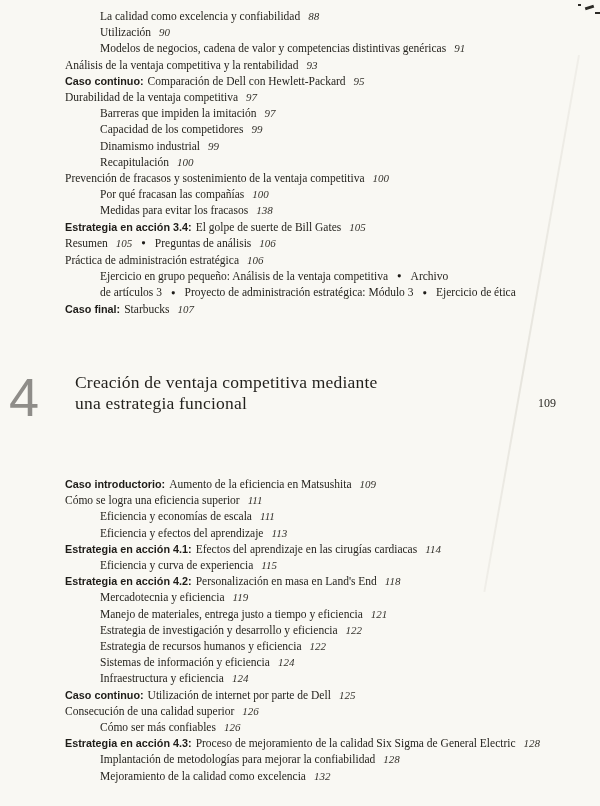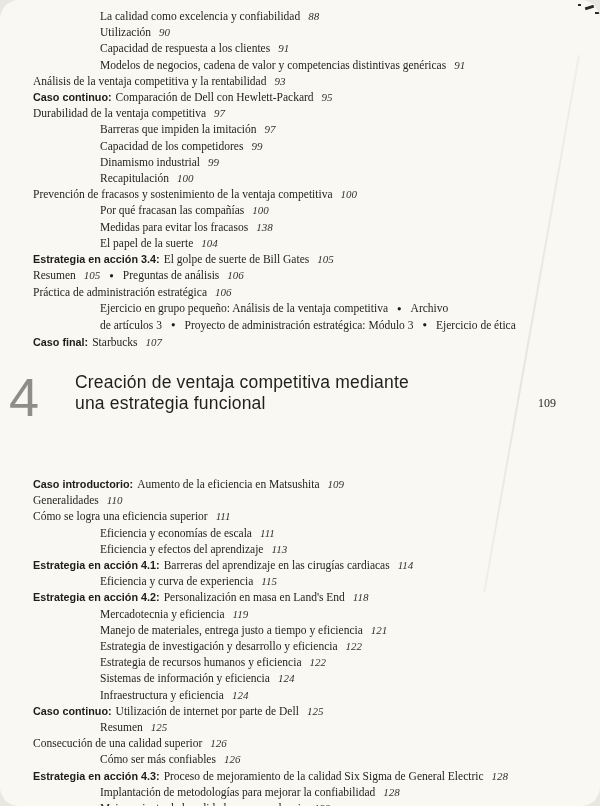--- a/index.html
+++ b/index.html
@@ -7,34 +7,33 @@
     background:#e9e7e2;
     font-family:"Liberation Serif", serif;
   }
   .page{
     position:relative;
     width:600px;
     height:806px;
     background:#f9f8f3;
     overflow:hidden;
     color:#26241f;
-    border-radius:19px;
   }
   .toc-block{
     position:absolute;
     left:0;
     right:0;
   }
   .toc-top{ top:8px; }
   .toc-bottom{ top:444px;margin-top:32px; }
   .toc-line{
     white-space:nowrap;
     line-height:16.2px;
     font-size:11.5px;
-    padding-left:33px;
+    padding-left:65px;
   }
   .toc-line.indent-1{ padding-left:100px; }
   .bold-prefix{
     font-family:"Liberation Sans", sans-serif;
     font-weight:700;
     font-size:10.8px;
     color:#1e1c18;
     margin-right:4px;
   }
   .entry-text{ color:#26241f; }
@@ -64,21 +63,21 @@
     font-family:"Liberation Sans", sans-serif;
     font-size:54px;
     line-height:58px;
     font-weight:400;
     color:#8f8d89;
   }
   .chapter-title{
     position:absolute;
     left:75px;
     top:4px;
-    font-family:Liberation Sans, sans-serif;
+    font-family:Liberation Serif, serif;
     font-size:17.5px;
     line-height:21px;
     font-weight:500;
     color:#211f1b;
     letter-spacing:0.2px;
   }
   .chapter-page{
     position:absolute;
     right:44px;
     top:28px;
@@ -103,67 +102,63 @@
   .speck3{ top:4px;  left:578px; width:3px; height:2px; }
 </style>
 </head>
 <body>
 
 <div class="page">
 
   <div class="toc-block toc-top" id="toc-top">
       <div class="toc-line indent-1"><span class="entry-text">La calidad como excelencia y confiabilidad</span><span class="page-num">88</span></div>
       <div class="toc-line indent-1"><span class="entry-text">Utilización</span><span class="page-num">90</span></div>
-      <div class="toc-line indent-1"><span class="entry-text">Capacidad de respuesta a los clientes</span><span class="page-num">91</span></div>
       <div class="toc-line indent-1"><span class="entry-text">Modelos de negocios, cadena de valor y competencias distintivas genéricas</span><span class="page-num">91</span></div>
       <div class="toc-line indent-0"><span class="entry-text">Análisis de la ventaja competitiva y la rentabilidad</span><span class="page-num">93</span></div>
       <div class="toc-line indent-0"><span class="bold-prefix">Caso continuo:</span><span class="entry-text">Comparación de Dell con Hewlett-Packard</span><span class="page-num">95</span></div>
       <div class="toc-line indent-0"><span class="entry-text">Durabilidad de la ventaja competitiva</span><span class="page-num">97</span></div>
       <div class="toc-line indent-1"><span class="entry-text">Barreras que impiden la imitación</span><span class="page-num">97</span></div>
       <div class="toc-line indent-1"><span class="entry-text">Capacidad de los competidores</span><span class="page-num">99</span></div>
       <div class="toc-line indent-1"><span class="entry-text">Dinamismo industrial</span><span class="page-num">99</span></div>
       <div class="toc-line indent-1"><span class="entry-text">Recapitulación</span><span class="page-num">100</span></div>
       <div class="toc-line indent-0"><span class="entry-text">Prevención de fracasos y sostenimiento de la ventaja competitiva</span><span class="page-num">100</span></div>
       <div class="toc-line indent-1"><span class="entry-text">Por qué fracasan las compañías</span><span class="page-num">100</span></div>
       <div class="toc-line indent-1"><span class="entry-text">Medidas para evitar los fracasos</span><span class="page-num">138</span></div>
-      <div class="toc-line indent-1"><span class="entry-text">El papel de la suerte</span><span class="page-num">104</span></div>
       <div class="toc-line indent-0"><span class="bold-prefix">Estrategia en acción 3.4:</span><span class="entry-text">El golpe de suerte de Bill Gates</span><span class="page-num">105</span></div>
       <div class="toc-line indent-0"><span class="entry-text">Resumen</span><span class="page-num">105</span><span class="bullet">●</span><span class="entry-text">Preguntas de análisis</span><span class="page-num">106</span></div>
       <div class="toc-line indent-0"><span class="entry-text">Práctica de administración estratégica</span><span class="page-num">106</span></div>
       <div class="toc-line indent-1"><span class="entry-text">Ejercicio en grupo pequeño: Análisis de la ventaja competitiva</span><span class="bullet">●</span><span class="entry-text">Archivo</span></div>
       <div class="toc-line indent-1"><span class="entry-text">de artículos 3</span><span class="bullet">●</span><span class="entry-text">Proyecto de administración estratégica: Módulo 3</span><span class="bullet">●</span><span class="entry-text">Ejercicio de ética</span></div>
       <div class="toc-line indent-0"><span class="bold-prefix">Caso final:</span><span class="entry-text">Starbucks</span><span class="page-num">107</span></div>
     </div>
 
   <div class="chapter-heading">
     <div class="chapter-number">4</div>
     <div class="chapter-title">
       <div>Creación de ventaja competitiva mediante</div>
       <div>una estrategia funcional</div>
     </div>
     <div class="chapter-page">109</div>
   </div>
 
   <div class="toc-block toc-bottom" id="toc-bottom">
       <div class="toc-line indent-0"><span class="bold-prefix">Caso introductorio:</span><span class="entry-text">Aumento de la eficiencia en Matsushita</span><span class="page-num">109</span></div>
-      <div class="toc-line indent-0"><span class="entry-text">Generalidades</span><span class="page-num">110</span></div>
       <div class="toc-line indent-0"><span class="entry-text">Cómo se logra una eficiencia superior</span><span class="page-num">111</span></div>
       <div class="toc-line indent-1"><span class="entry-text">Eficiencia y economías de escala</span><span class="page-num">111</span></div>
       <div class="toc-line indent-1"><span class="entry-text">Eficiencia y efectos del aprendizaje</span><span class="page-num">113</span></div>
-      <div class="toc-line indent-0"><span class="bold-prefix">Estrategia en acción 4.1:</span><span class="entry-text">Barreras del aprendizaje en las cirugías cardiacas</span><span class="page-num">114</span></div>
+      <div class="toc-line indent-0"><span class="bold-prefix">Estrategia en acción 4.1:</span><span class="entry-text">Efectos del aprendizaje en las cirugías cardiacas</span><span class="page-num">114</span></div>
       <div class="toc-line indent-1"><span class="entry-text">Eficiencia y curva de experiencia</span><span class="page-num">115</span></div>
       <div class="toc-line indent-0"><span class="bold-prefix">Estrategia en acción 4.2:</span><span class="entry-text">Personalización en masa en Land's End</span><span class="page-num">118</span></div>
       <div class="toc-line indent-1"><span class="entry-text">Mercadotecnia y eficiencia</span><span class="page-num">119</span></div>
       <div class="toc-line indent-1"><span class="entry-text">Manejo de materiales, entrega justo a tiempo y eficiencia</span><span class="page-num">121</span></div>
       <div class="toc-line indent-1"><span class="entry-text">Estrategia de investigación y desarrollo y eficiencia</span><span class="page-num">122</span></div>
       <div class="toc-line indent-1"><span class="entry-text">Estrategia de recursos humanos y eficiencia</span><span class="page-num">122</span></div>
       <div class="toc-line indent-1"><span class="entry-text">Sistemas de información y eficiencia</span><span class="page-num">124</span></div>
       <div class="toc-line indent-1"><span class="entry-text">Infraestructura y eficiencia</span><span class="page-num">124</span></div>
       <div class="toc-line indent-0"><span class="bold-prefix">Caso continuo:</span><span class="entry-text">Utilización de internet por parte de Dell</span><span class="page-num">125</span></div>
-      <div class="toc-line indent-1"><span class="entry-text">Resumen</span><span class="page-num">125</span></div>
       <div class="toc-line indent-0"><span class="entry-text">Consecución de una calidad superior</span><span class="page-num">126</span></div>
       <div class="toc-line indent-1"><span class="entry-text">Cómo ser más confiables</span><span class="page-num">126</span></div>
       <div class="toc-line indent-0"><span class="bold-prefix">Estrategia en acción 4.3:</span><span class="entry-text">Proceso de mejoramiento de la calidad Six Sigma de General Electric</span><span class="page-num">128</span></div>
       <div class="toc-line indent-1"><span class="entry-text">Implantación de metodologías para mejorar la confiabilidad</span><span class="page-num">128</span></div>
       <div class="toc-line indent-1"><span class="entry-text">Mejoramiento de la calidad como excelencia</span><span class="page-num">132</span></div>
     </div>
 
   <div class="artifact-line"></div>
   <div class="speck speck1"></div>
   <div class="speck speck2"></div>

